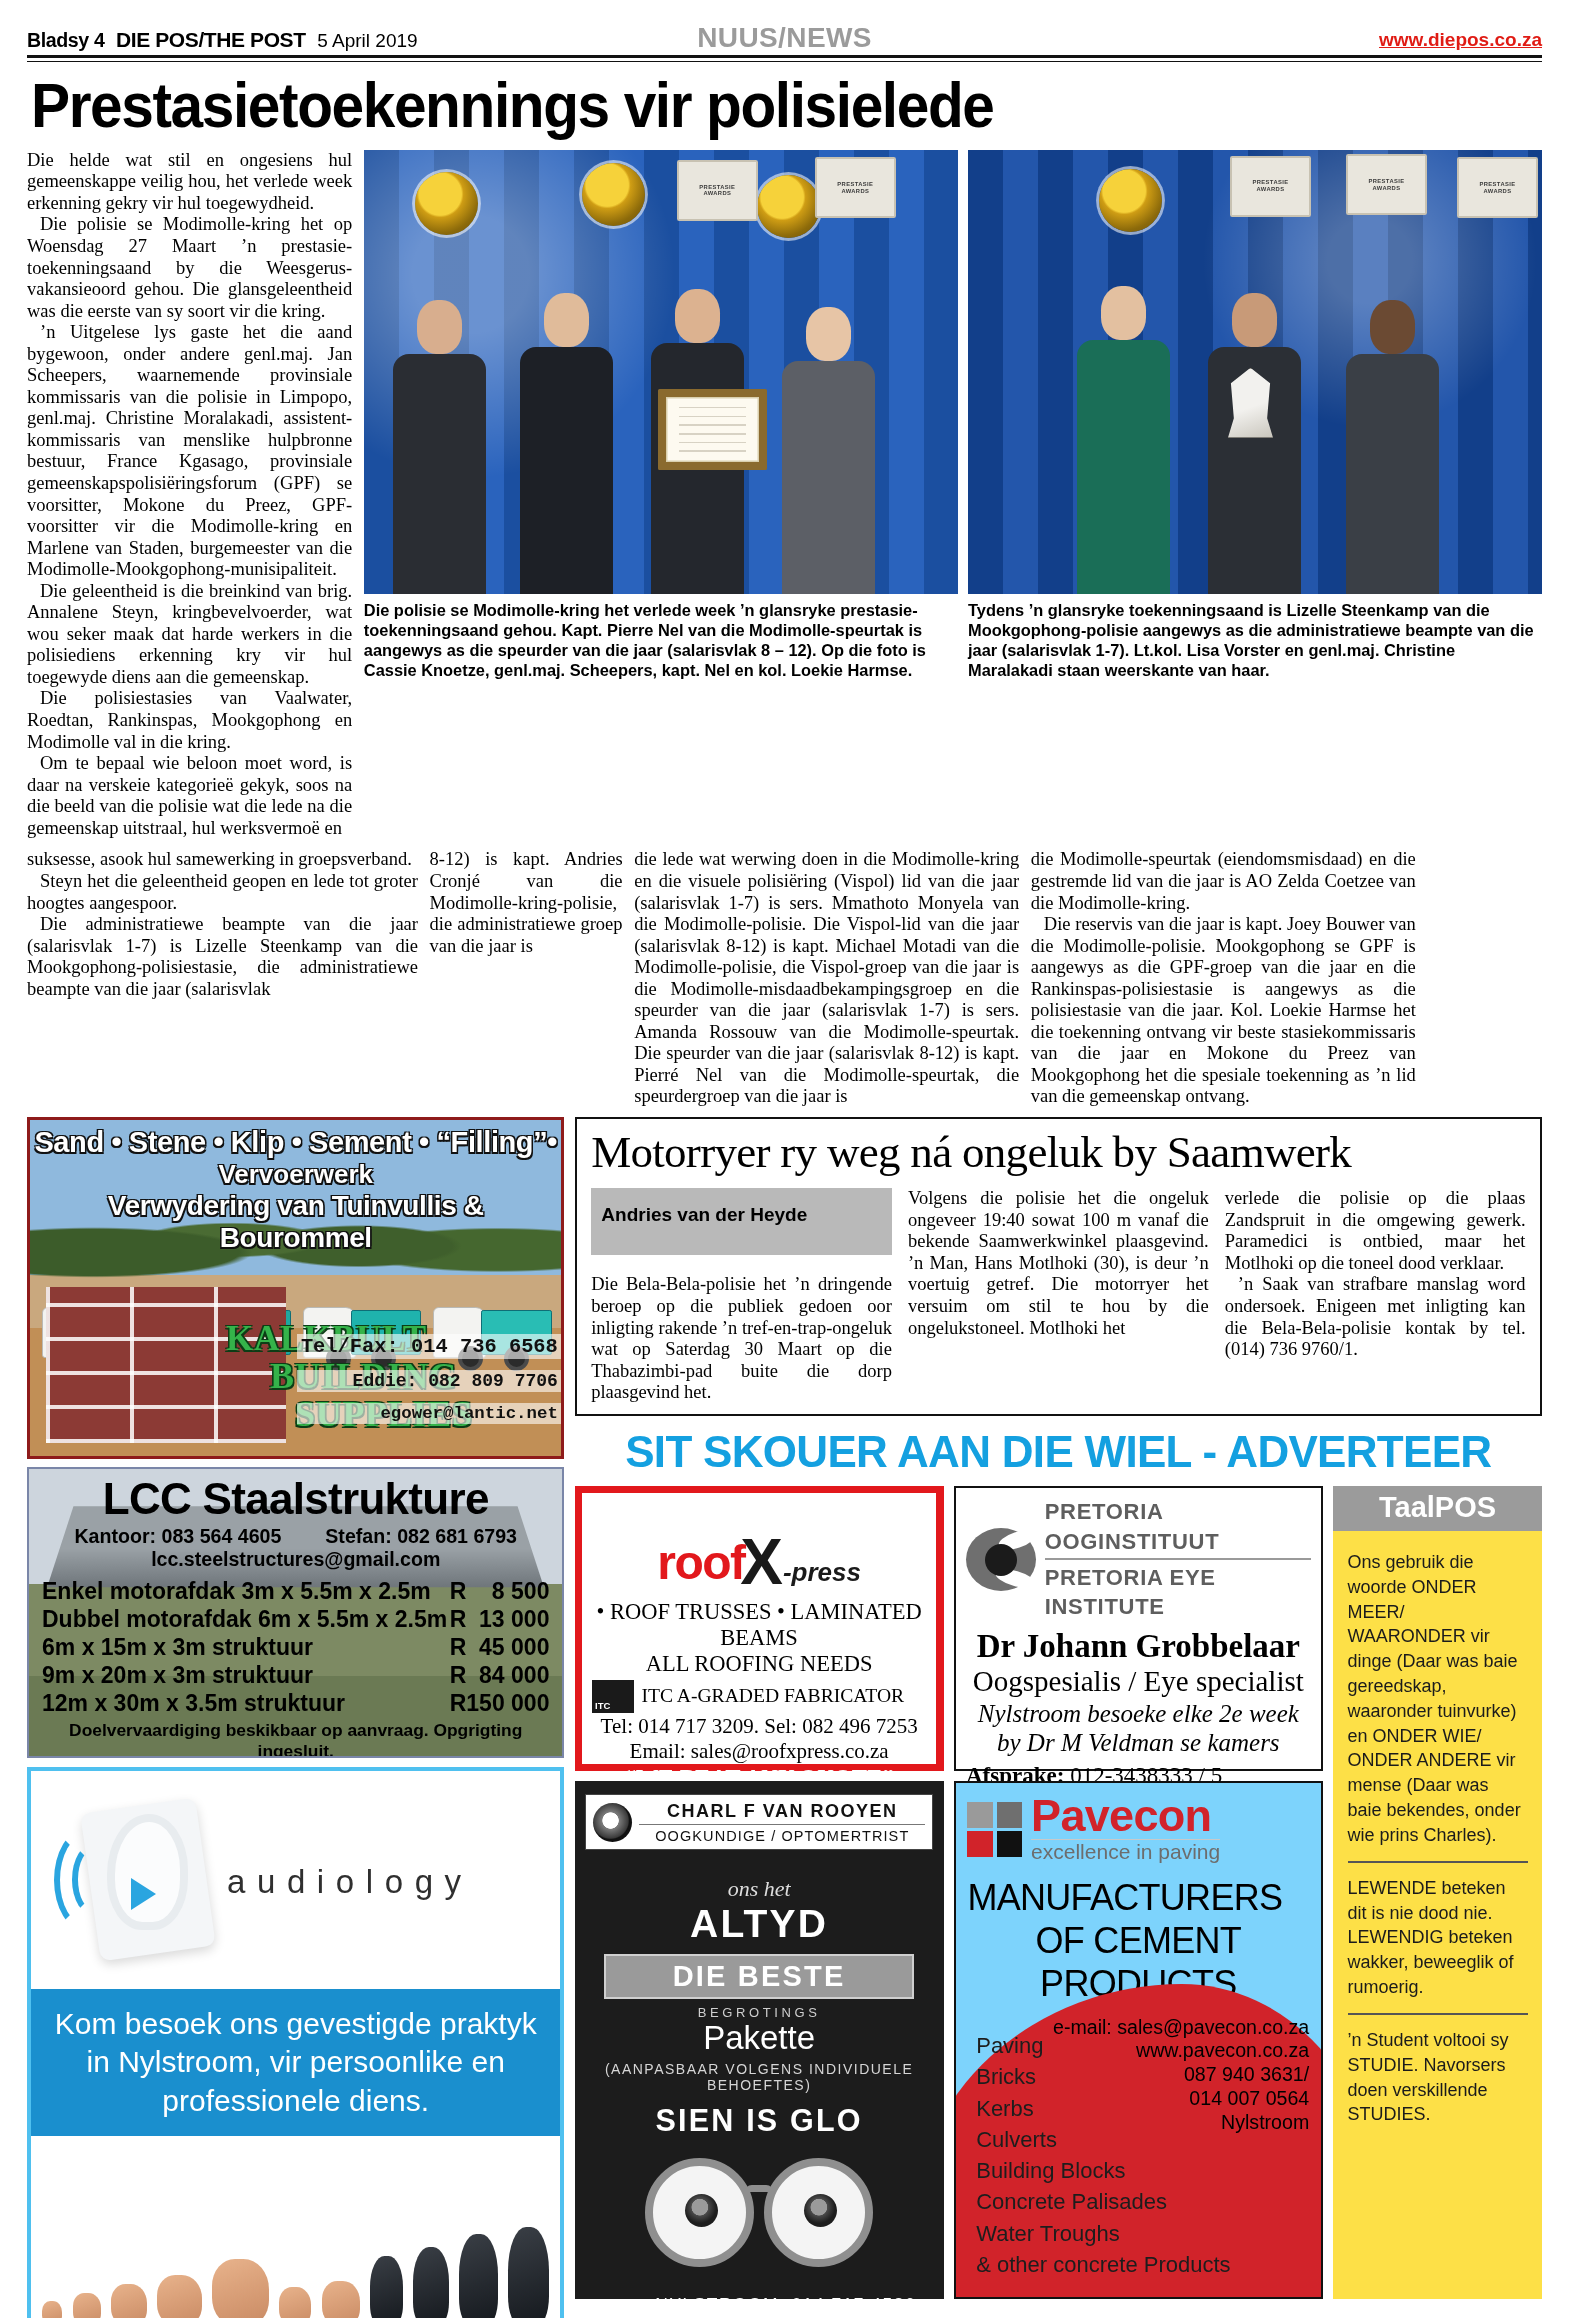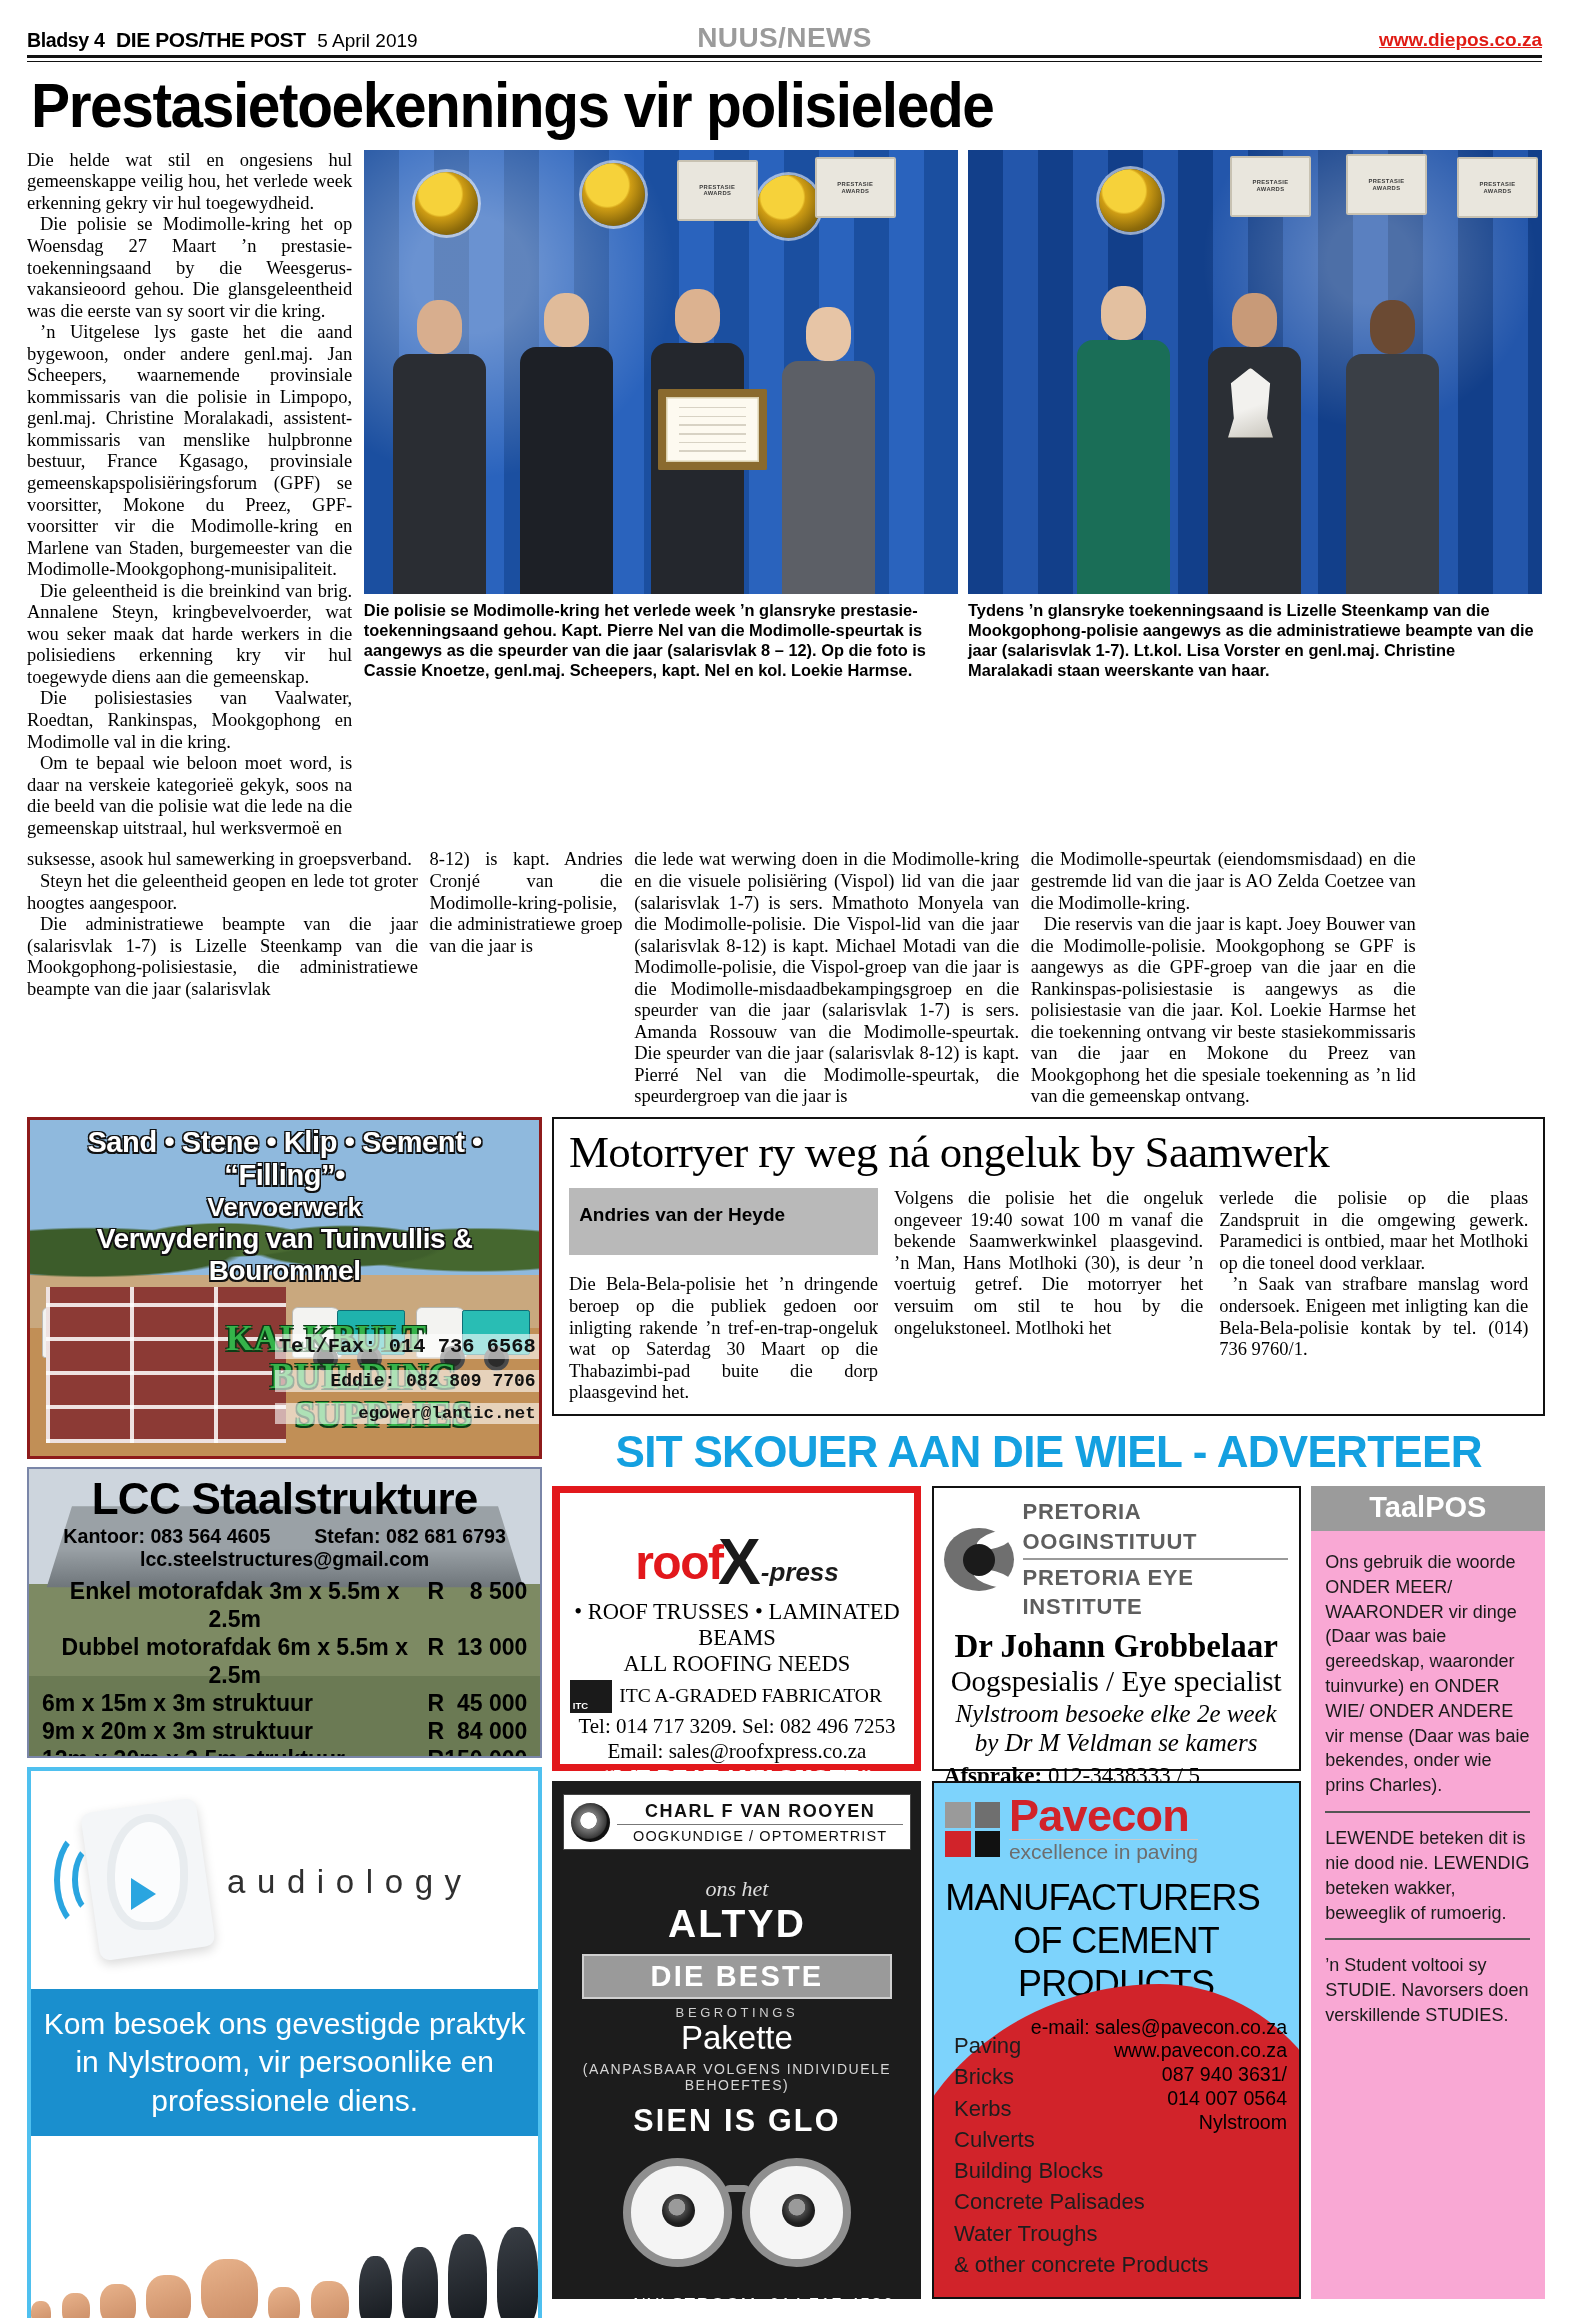--- a/index.html
+++ b/index.html
@@ -254,21 +254,21 @@
   .eye-logo .cut2 { position:absolute; left:29px; bottom:5.8px; width:41px; height:14.5px; background:#fff; border-radius:50%; transform:rotate(16deg); }
   .grob-names { font-family:"Liberation Sans", sans-serif; font-weight:bold; font-size:22px; color:#5e5e5e; letter-spacing:0.7px; line-height:1.35; }
   .grob-names .line { border-bottom:2.2px solid #9a9a9a; padding-bottom:1.5px; margin-bottom:2.9px; }
   .grob-dr { text-align:center; font-family:"Liberation Serif", serif; font-weight:bold; font-size:33px; margin-top:5.8px; }
   .grob-spec { text-align:center; font-family:"Liberation Serif", serif; font-size:29px; }
   .grob-it { text-align:center; font-family:"Liberation Serif", serif; font-style:italic; font-size:25px; line-height:1.16; margin-top:1.5px;}
   .grob-af { text-align:left; font-family:"Liberation Serif", serif; font-size:23px; margin-top:5.8px; }
   .grob-af b { font-weight:bold; }
 
   
-  .taalpos { width:234px; background:#f9a8d4; }
+  .taalpos { width:209px; background:#fde047; }
   .taal-head { background:#9b9b9b; color:#fff; font-family:"Liberation Sans", sans-serif;
      font-weight:bold; font-size:29px; text-align:center; padding:4.4px 0 7.3px; }
   .taal-body { padding:19px 14.5px 19px; font-family:"Liberation Sans", sans-serif; font-size:18px; line-height:1.38; color:#1b1b1b; }
   .taal-body p { margin:0; }
   .taal-sep { border-top:2.2px solid #555; margin:13px 0; }
 
   
   .ad-charl { width:369px; height:518px; background:#1c1c1c; color:#fff; position:relative; padding:13px 10.2px; }
   .charl-plate { background:#fff; color:#111; padding:5.8px 7.3px; display:flex; align-items:center; gap:7.3px; border:1.5px solid #444; }
   .charl-eye { width:39px; height:39px; border-radius:50%; background:radial-gradient(circle at 45% 45%, #fff 0 26%, #7c7c7c 28%, #3a3a3a 58%, #111 62%); flex:none;}

